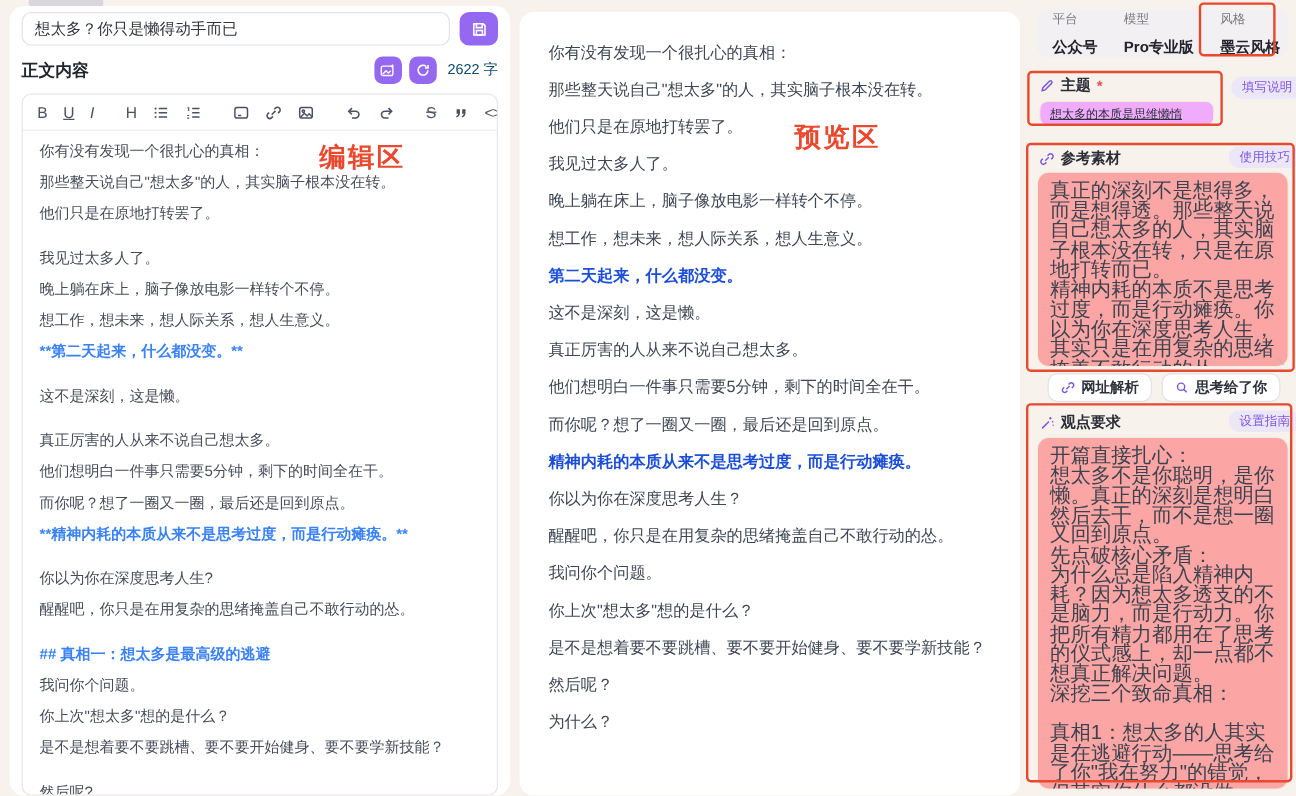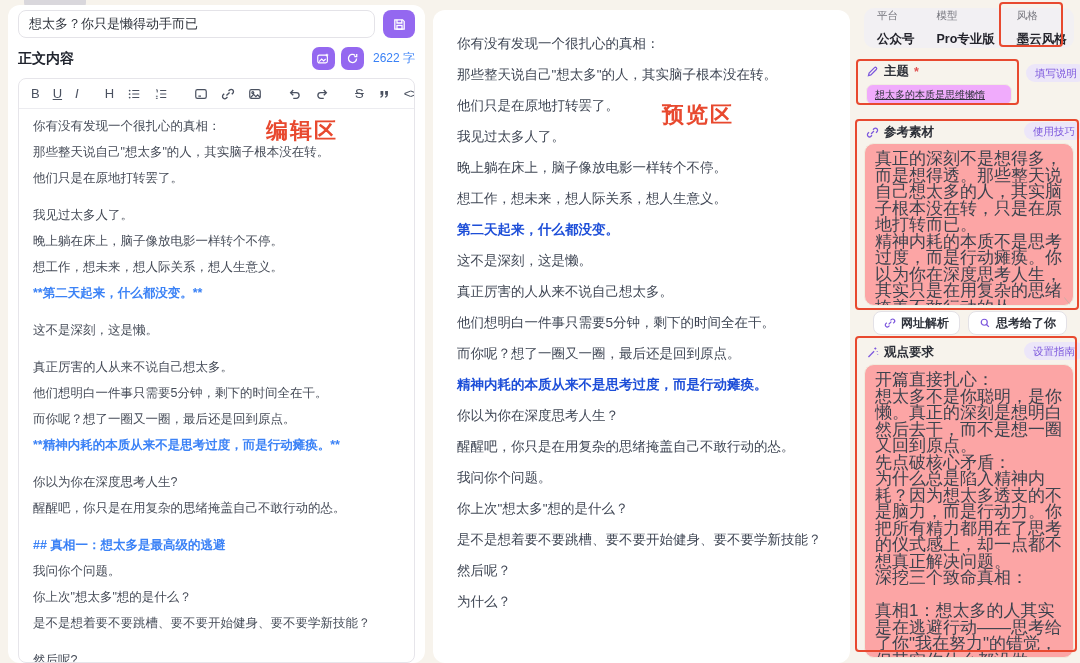--- a/index.html
+++ b/index.html
@@ -14,21 +14,21 @@
   .card { background:#fff; border-radius:12px; }
   .card-left { left:8px; top:5px; width:417px; height:658px; padding:5px 10px 0 10px; display:flex; flex-direction:column; overflow:hidden; }
   .title-row { display:flex; gap:8px; align-items:center; }
   .title-input { flex:1; height:28px; border:1px solid #e4e3e8; border-radius:8px; padding:0 10px; font-size:13px; color:#30343d; background:#fff; outline:none; font-family:inherit; }
   .sq-btn { background:#9468f0; border:none; border-radius:8px; display:flex; align-items:center; justify-content:center; cursor:pointer; }
   .save-btn { width:32px; height:28px; }
   .section-row { display:flex; align-items:center; margin-top:9px; }
   .section-label { font-size:14px; font-weight:bold; color:#20242e; }
   .section-right { margin-left:auto; display:flex; align-items:center; gap:6px; }
   .mini-btn { width:23px; height:23px; border-radius:7px; }
-  .word-count { font-size:12px; color:#3b82f6; margin-left:3px; }
+  .word-count { font-size:12px; color:#0c4a6e; margin-left:3px; }
   .editor-box { margin-top:8px; border:1px solid #e6e5ea; border-radius:8px; flex:1; display:flex; flex-direction:column; overflow:hidden; }
   .toolbar { height:30px; display:flex; align-items:center; gap:13px; padding:0 12px; border-bottom:1px solid #ececf0; flex-shrink:0; }
   .tb-btn { font-size:13px; color:#4a5160; display:inline-flex; align-items:center; justify-content:center; width:16px; height:16px; cursor:pointer; }
   .tb-btn svg { width:14px; height:14px; }
   .tb-div { width:1px; height:15px; background:#e5e4e9; }
   .editor-content { padding:9px 14px; overflow:hidden; font-size:12.5px; color:#464c58; }
   .ed-line { margin:0 0 9px; line-height:17px; }
   .ed-bold { font-weight:bold; color:#3b82f6; }
   .ed-blank { height:2px; margin:0 0 9px; }
 

